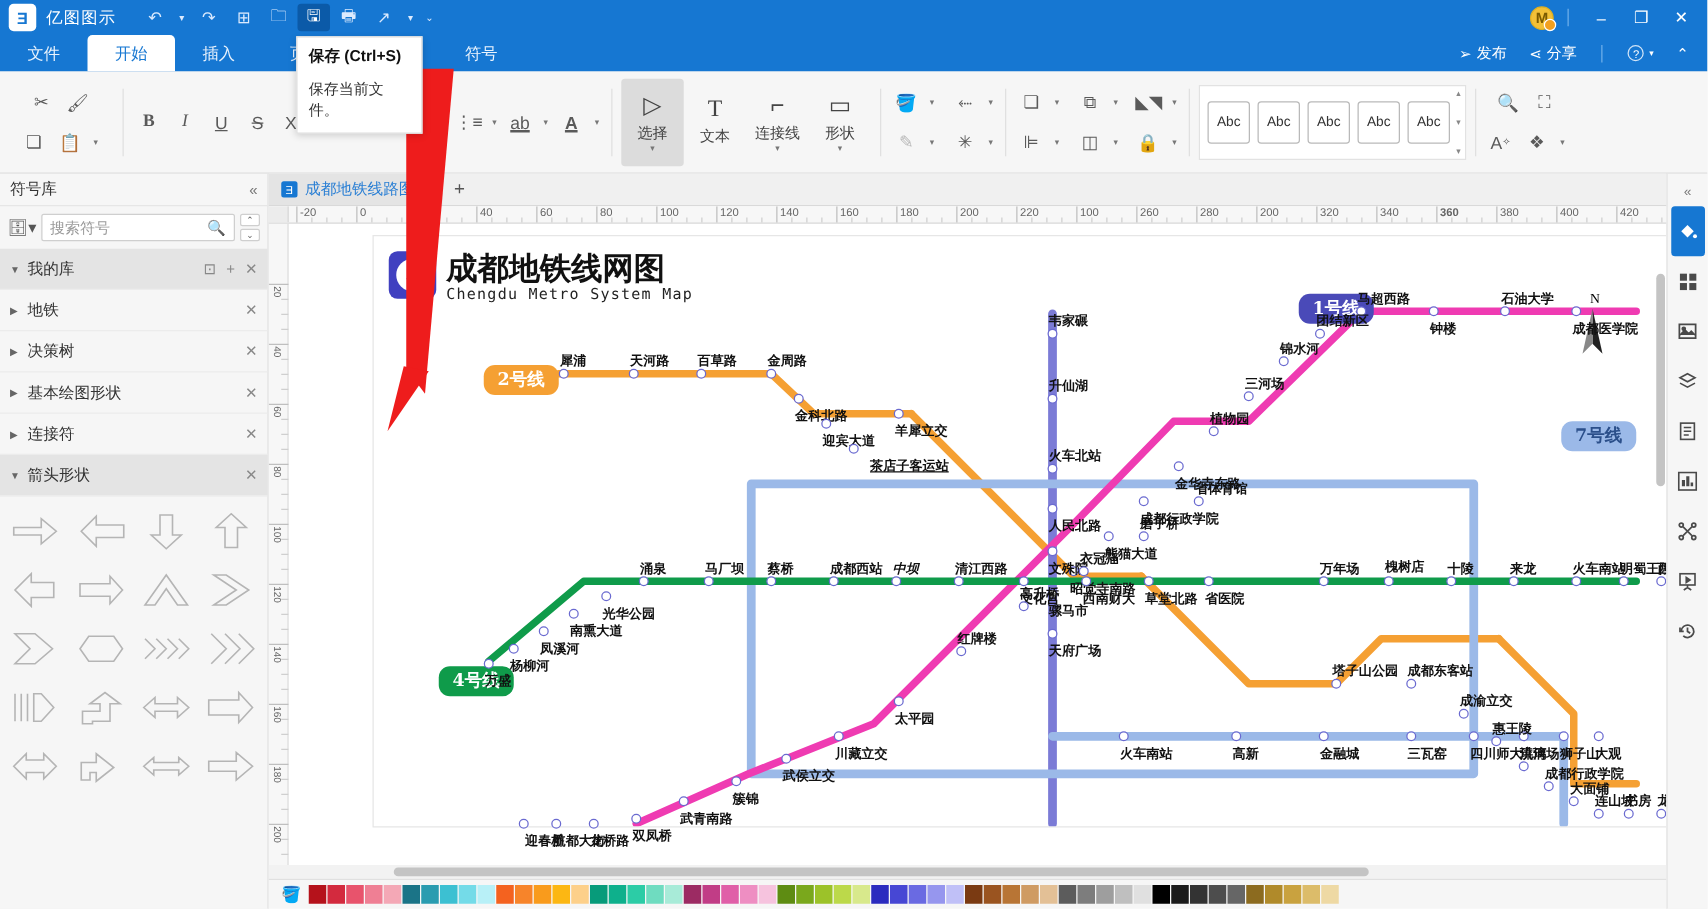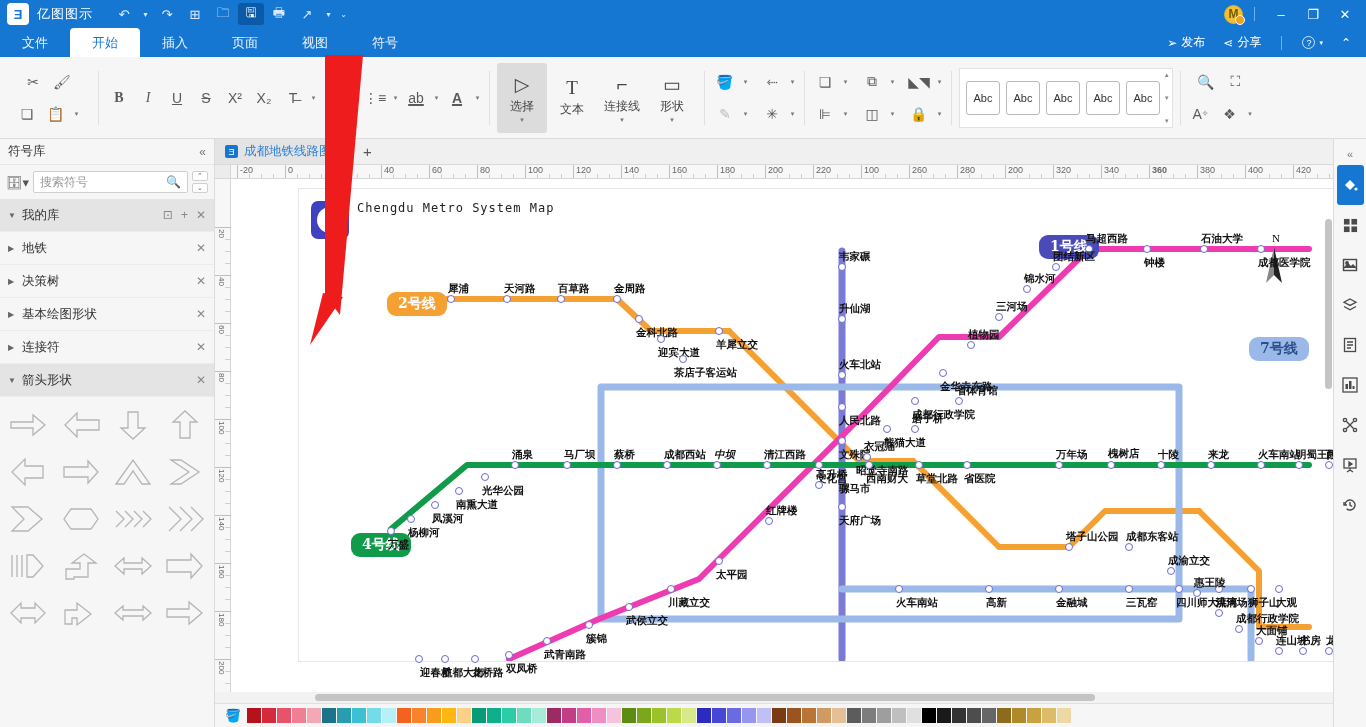--- a/index.html
+++ b/index.html
@@ -343,20 +343,24 @@
         <div class="ic">⛶</div>
       </div>
       <div class="row">
         <div class="ic">A<span style="font-size:8px">✧</span></div>
         <div class="ic">❖</div>
         <div class="car">▾</div>
       </div>
     </div>
   </div>
 
+  <div class="tooltip">
+    <div class="t1">保存 (Ctrl+S)</div>
+    <div class="t2">保存当前文件。</div>
+  </div>
 
   <div class="workarea">
 
     <div class="leftpanel">
       <div class="lp-head">
         <span>符号库</span>
         <span class="coll">«</span>
       </div>
       <div class="lp-search">
         <span style="color:#555;font-size:13px">🗄▾</span>
@@ -762,20 +766,21 @@
 
                   <path d="M92 340 L168 276 H700 M700 276 H1010" stroke="#0f9b4a" stroke-width="6"></path>
                 </g>
               </svg>
 
               <div class="mt-title">
                 <div class="mt-logo">
                   <div class="ring">Ꮥ</div>
                 </div>
                 <div>
+                  <div class="mt-cn">成都地铁线网图</div>
                   <div class="mt-en">Chengdu Metro System Map</div>
                 </div>
               </div>
 
               <div class="linebadge" style="left:740px;top:46px;background:#4a4ab8;">1号线</div>
               <div class="linebadge" style="left:88px;top:103px;background:#f5a033;">2号线</div>
 
               <div class="linebadge" style="left:52px;top:344px;background:#0f9b4a;">4号线</div>
               <div class="linebadge" style="left:950px;top:148px;background:#9bb9e8;color:#2b4f8a;">7号线</div>
 
@@ -792,21 +797,21 @@
                 <div class="stname" style="left: 205px; top: 93px;">天河路</div>
                 <div style="position: absolute; left: 258px; top: 106px; width: 8px; height: 8px; border-radius: 50%; background: rgb(255, 255, 255); border: 1.4px solid rgb(106, 106, 208);"></div>
                 <div class="stname" style="left: 259px; top: 93px;">百草路</div>
                 <div style="position: absolute; left: 314px; top: 106px; width: 8px; height: 8px; border-radius: 50%; background: rgb(255, 255, 255); border: 1.4px solid rgb(106, 106, 208);"></div>
                 <div class="stname" style="left: 315px; top: 93px;">金周路</div>
                 <div style="position: absolute; left: 336px; top: 126px; width: 8px; height: 8px; border-radius: 50%; background: rgb(255, 255, 255); border: 1.4px solid rgb(106, 106, 208);"></div>
                 <div class="stname" style="left: 337px; top: 137px;">金科北路</div>
                 <div style="position: absolute; left: 358px; top: 146px; width: 8px; height: 8px; border-radius: 50%; background: rgb(255, 255, 255); border: 1.4px solid rgb(106, 106, 208);"></div>
                 <div class="stname" style="left: 359px; top: 157px;">迎宾大道</div>
                 <div style="position: absolute; left: 380px; top: 166px; width: 8px; height: 8px; border-radius: 50%; background: rgb(255, 255, 255); border: 1.4px solid rgb(106, 106, 208);"></div>
-                <div class="stname" style="left: 375px; top: 177px;">茶店子客运站</div>
+                <div class="stname" style="left: 397px; top: 177px; text-decoration: underline;">茶店子客运站</div>
                 <div style="position: absolute; left: 416px; top: 138px; width: 8px; height: 8px; border-radius: 50%; background: rgb(255, 255, 255); border: 1.4px solid rgb(106, 106, 208);"></div>
                 <div class="stname" style="left: 417px; top: 149px;">羊犀立交</div>
                 <div style="position: absolute; left: 786px; top: 56px; width: 8px; height: 8px; border-radius: 50%; background: rgb(255, 255, 255); border: 1.4px solid rgb(106, 106, 208);"></div>
                 <div class="stname" style="left: 787px; top: 43px;">马超西路</div>
                 <div style="position: absolute; left: 901px; top: 56px; width: 8px; height: 8px; border-radius: 50%; background: rgb(255, 255, 255); border: 1.4px solid rgb(106, 106, 208);"></div>
                 <div class="stname" style="left: 902px; top: 43px;">石油大学</div>
                 <div style="position: absolute; left: 844px; top: 56px; width: 8px; height: 8px; border-radius: 50%; background: rgb(255, 255, 255); border: 1.4px solid rgb(106, 106, 208);"></div>
                 <div class="stname" style="left: 845px; top: 67px;">钟楼</div>
                 <div style="position: absolute; left: 958px; top: 56px; width: 8px; height: 8px; border-radius: 50%; background: rgb(255, 255, 255); border: 1.4px solid rgb(106, 106, 208);"></div>
                 <div class="stname" style="left: 959px; top: 67px;">成都医学院</div>

